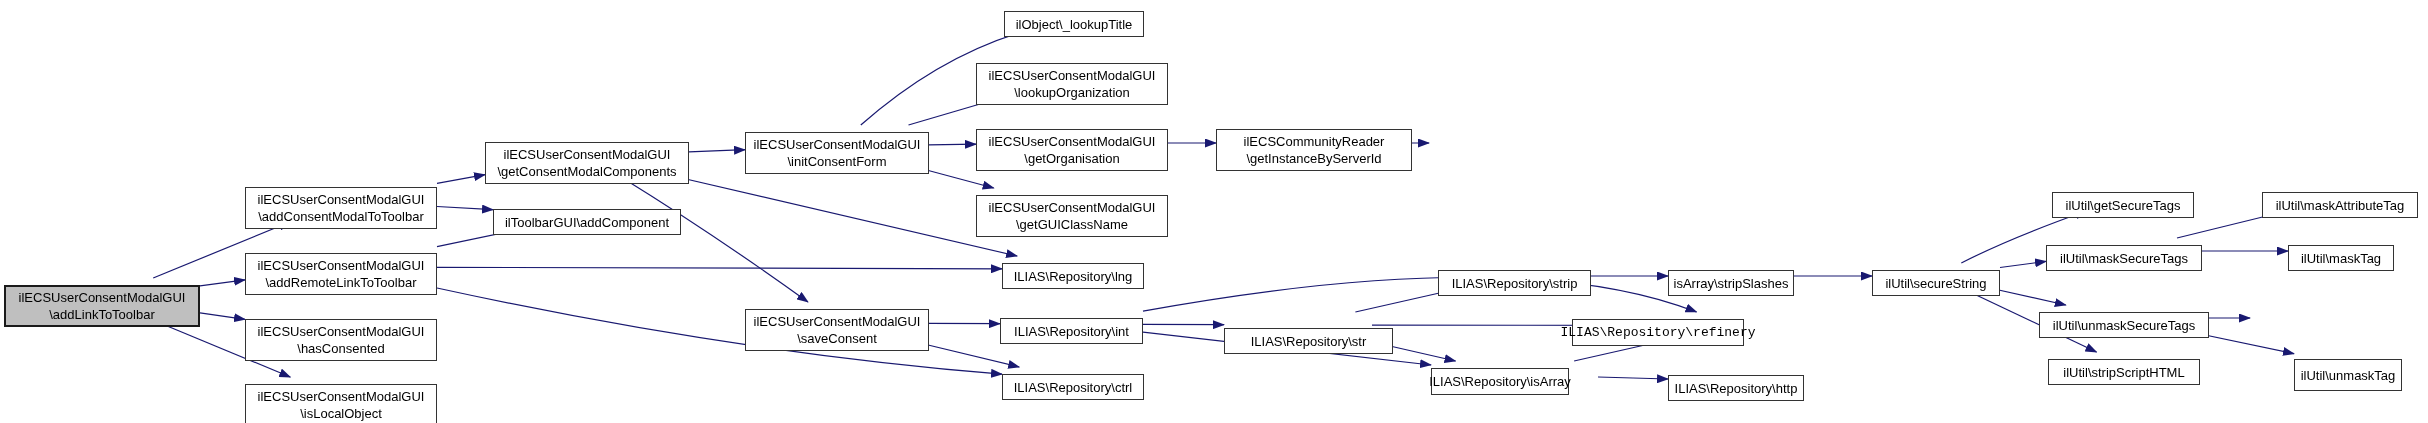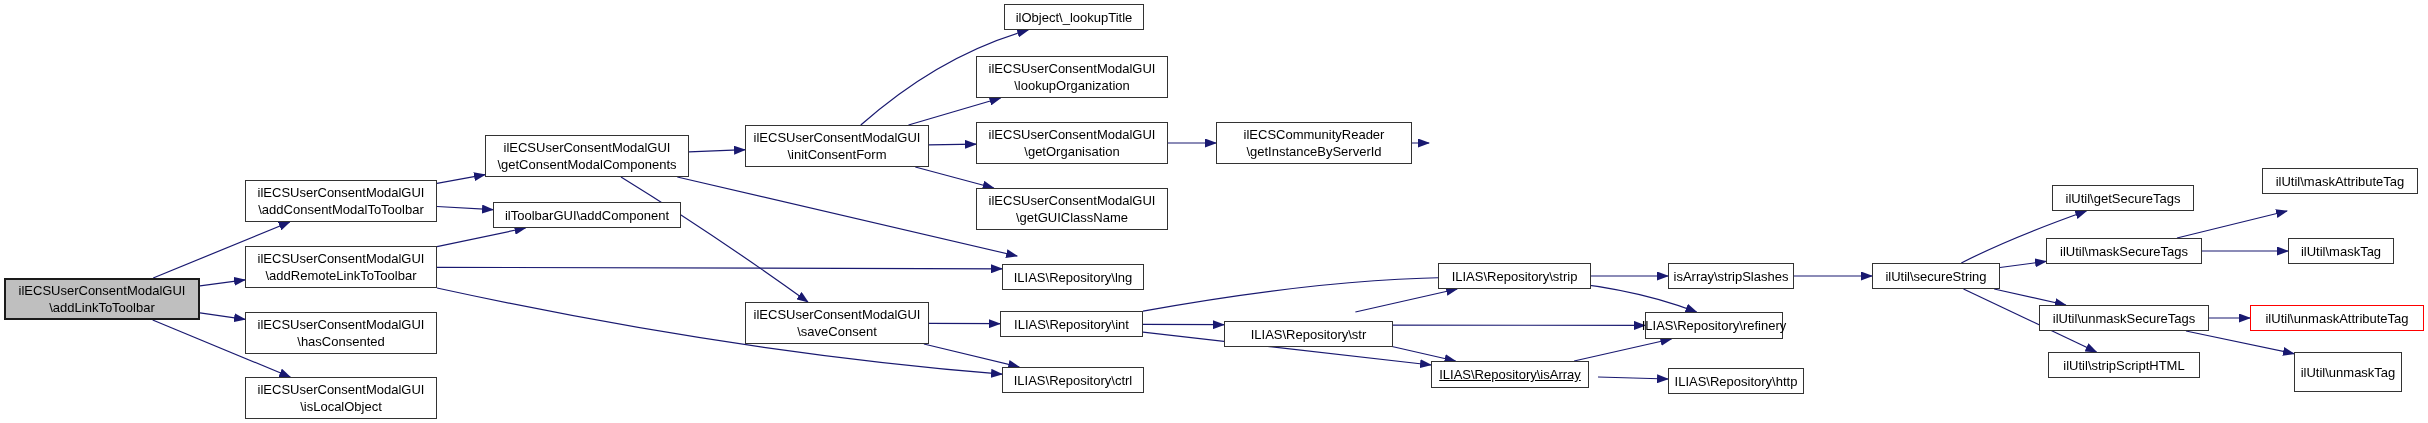--- a/index.html
+++ b/index.html
@@ -20,20 +20,21 @@
     border:1px solid #333333;
     color:#000000;
     font-size:13px;
     line-height:17px;
     display:flex;
     align-items:center;
     justify-content:center;
     text-align:center;
     white-space:pre-line;
     cursor:pointer;
+    margin-top:7px;
   }
   .node.main{
     background:#bfbfbf;
     border-width:2px;
     border-color:#1a1a1a;
   }
   .node.highlight{
     border-color:#ff0000;
   }
 </style>
@@ -104,33 +105,32 @@
 \initConsentForm</div>
     <div class="node" style="left: 745px; top: 302px; width: 184px; height: 42px; border-color: rgb(51, 51, 51);">ilECSUserConsentModalGUI
 \saveConsent</div>
     <div class="node" style="left: 1004px; top: 4px; width: 140px; height: 26px; border-color: rgb(51, 51, 51);">ilObject\_lookupTitle</div>
     <div class="node" style="left: 976px; top: 56px; width: 192px; height: 42px; border-color: rgb(51, 51, 51);">ilECSUserConsentModalGUI
 \lookupOrganization</div>
     <div class="node" style="left: 976px; top: 122px; width: 192px; height: 42px; border-color: rgb(51, 51, 51);">ilECSUserConsentModalGUI
 \getOrganisation</div>
     <div class="node" style="left: 976px; top: 188px; width: 192px; height: 42px; border-color: rgb(51, 51, 51);">ilECSUserConsentModalGUI
 \getGUIClassName</div>
-    <div class="node" style="left: 1002px; top: 264px; width: 142px; height: 26px; border-color: rgb(51, 51, 51);">ILIAS\Repository\lng</div>
+    <div class="node" style="left: 1002px; top: 256px; width: 142px; height: 26px; border-color: rgb(51, 51, 51);">ILIAS\Repository\lng</div>
     <div class="node" style="left: 1000px; top: 311px; width: 143px; height: 26px; border-color: rgb(51, 51, 51);">ILIAS\Repository\int</div>
     <div class="node" style="left: 1002px; top: 367px; width: 142px; height: 26px; border-color: rgb(51, 51, 51);">ILIAS\Repository\ctrl</div>
     <div class="node" style="left: 1216px; top: 122px; width: 196px; height: 42px; border-color: rgb(51, 51, 51);">ilECSCommunityReader
 \getInstanceByServerId</div>
     <div class="node" style="left: 1224px; top: 321px; width: 169px; height: 26px; border-color: rgb(51, 51, 51);">ILIAS\Repository\str</div>
     <div class="node" style="left: 1438px; top: 263px; width: 153px; height: 26px; border-color: rgb(51, 51, 51);">ILIAS\Repository\strip</div>
-    <div class="node" style="left: 1431px; top: 361px; width: 158px; height: 27px; border-color: rgb(51, 51, 51); text-decoration: underline;">ILIAS\Repository\isArray</div>
+    <div class="node" style="left: 1431px; top: 361px; width: 138px; height: 27px; border-color: rgb(51, 51, 51);">ILIAS\Repository\isArray</div>
     <div class="node" style="left: 1668px; top: 263px; width: 126px; height: 26px; border-color: rgb(51, 51, 51);">isArray\stripSlashes</div>
-    <div class="node" style="left: 1645px; top: 312px; width: 138px; height: 27px; border-color: rgb(51, 51, 51);">ILIAS\Repository\refinery</div>
+    <div class="node" style="left: 1572px; top: 312px; width: 172px; height: 27px; border-color: rgb(51, 51, 51); font-family: Liberation Mono, monospace;">ILIAS\Repository\refinery</div>
     <div class="node" style="left: 1668px; top: 368px; width: 136px; height: 26px; border-color: rgb(51, 51, 51);">ILIAS\Repository\http</div>
     <div class="node" style="left: 1872px; top: 263px; width: 128px; height: 26px; border-color: rgb(51, 51, 51);">ilUtil\secureString</div>
     <div class="node" style="left: 2052px; top: 185px; width: 142px; height: 26px; border-color: rgb(51, 51, 51);">ilUtil\getSecureTags</div>
     <div class="node" style="left: 2046px; top: 238px; width: 156px; height: 26px; border-color: rgb(51, 51, 51);">ilUtil\maskSecureTags</div>
     <div class="node" style="left: 2039px; top: 305px; width: 170px; height: 26px; border-color: rgb(51, 51, 51);">ilUtil\unmaskSecureTags</div>
     <div class="node" style="left: 2048px; top: 352px; width: 152px; height: 26px; border-color: rgb(51, 51, 51);">ilUtil\stripScriptHTML</div>
-    <div class="node" style="left: 2262px; top: 168px; width: 156px; height: 26px; border-color: rgb(51, 51, 51);">ilUtil\maskAttributeTag</div>
+    <div class="node" style="left: 2262px; top: 185px; width: 156px; height: 26px; border-color: rgb(51, 51, 51);">ilUtil\maskAttributeTag</div>
     <div class="node" style="left: 2288px; top: 238px; width: 106px; height: 26px; border-color: rgb(51, 51, 51);">ilUtil\maskTag</div>
-    <div class="node highlight" style="left: 2250px; top: 305px; width: 174px; height: 26px; border-color: rgb(255, 0, 0);">ilUtil\unmaskAttributeTag</div>
-    <div class="node" style="left: 2294px; top: 352px; width: 108px; height: 40px; border-color: rgb(51, 51, 51);">ilUtil\unmaskTag</div>
+    <div class="node" style="left: 2294px; top: 352px; width: 108px; height: 32px; border-color: rgb(51, 51, 51);">ilUtil\unmaskTag</div>
   </div>
 
 </body></html>

